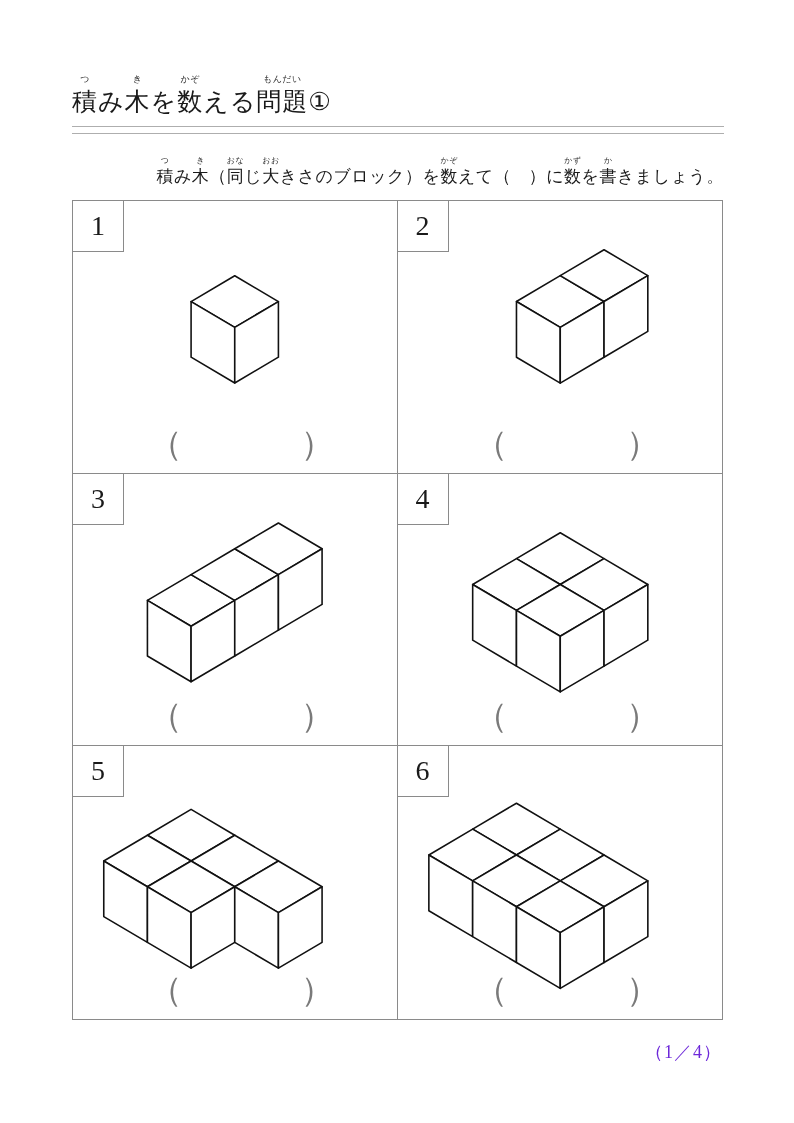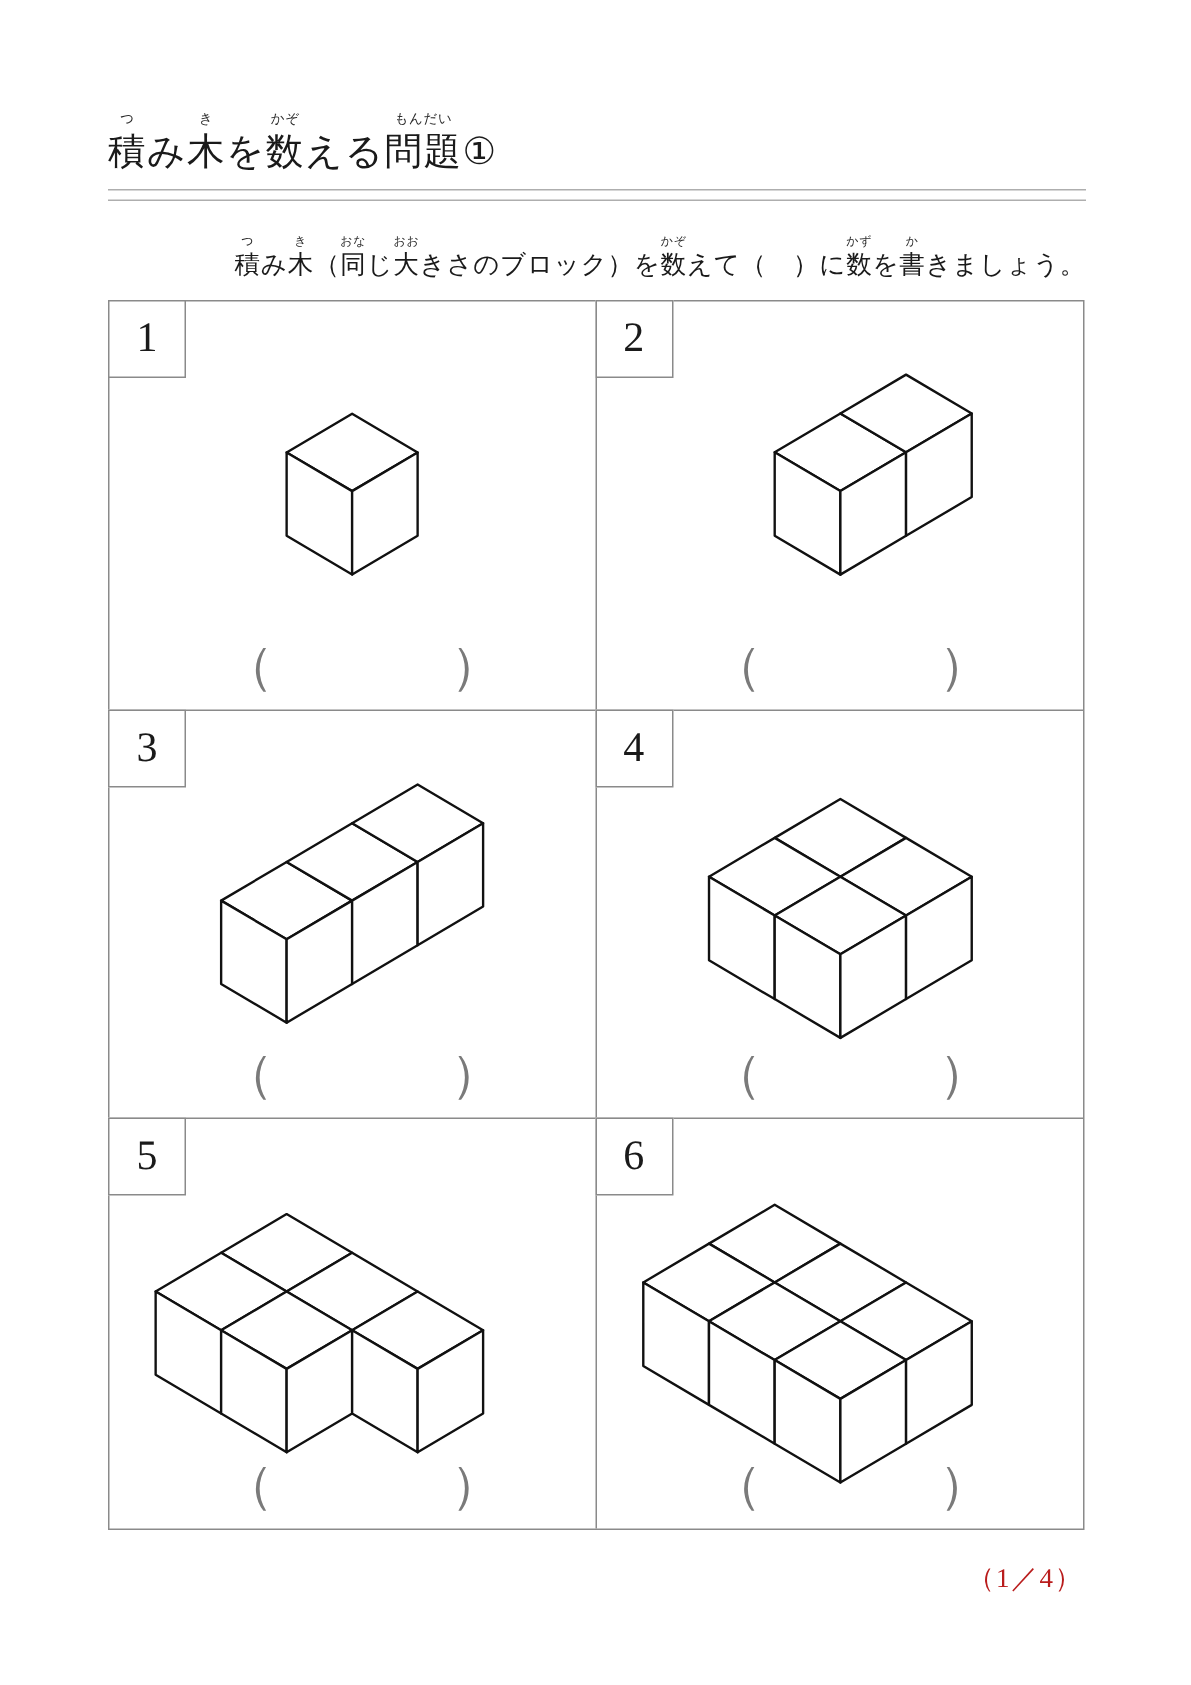--- a/index.html
+++ b/index.html
@@ -151,21 +151,21 @@
     font-family: "Liberation Serif", "DejaVu Serif", serif;
     white-space: nowrap;
   }
 
   
   .footer {
     position: absolute;
     right: 72px;
     top: 1040px;
     font-size: 18px;
-    color: #b91c1c;
+    color: #6d28d9;
     letter-spacing: 1px;
     font-family: "Liberation Serif", "DejaVu Serif", serif;
   }
 </style>
 </head>
 <body>
 
 <div class="title-block">
   <div class="title-line" id="title-line">
       <span class="ruby">

